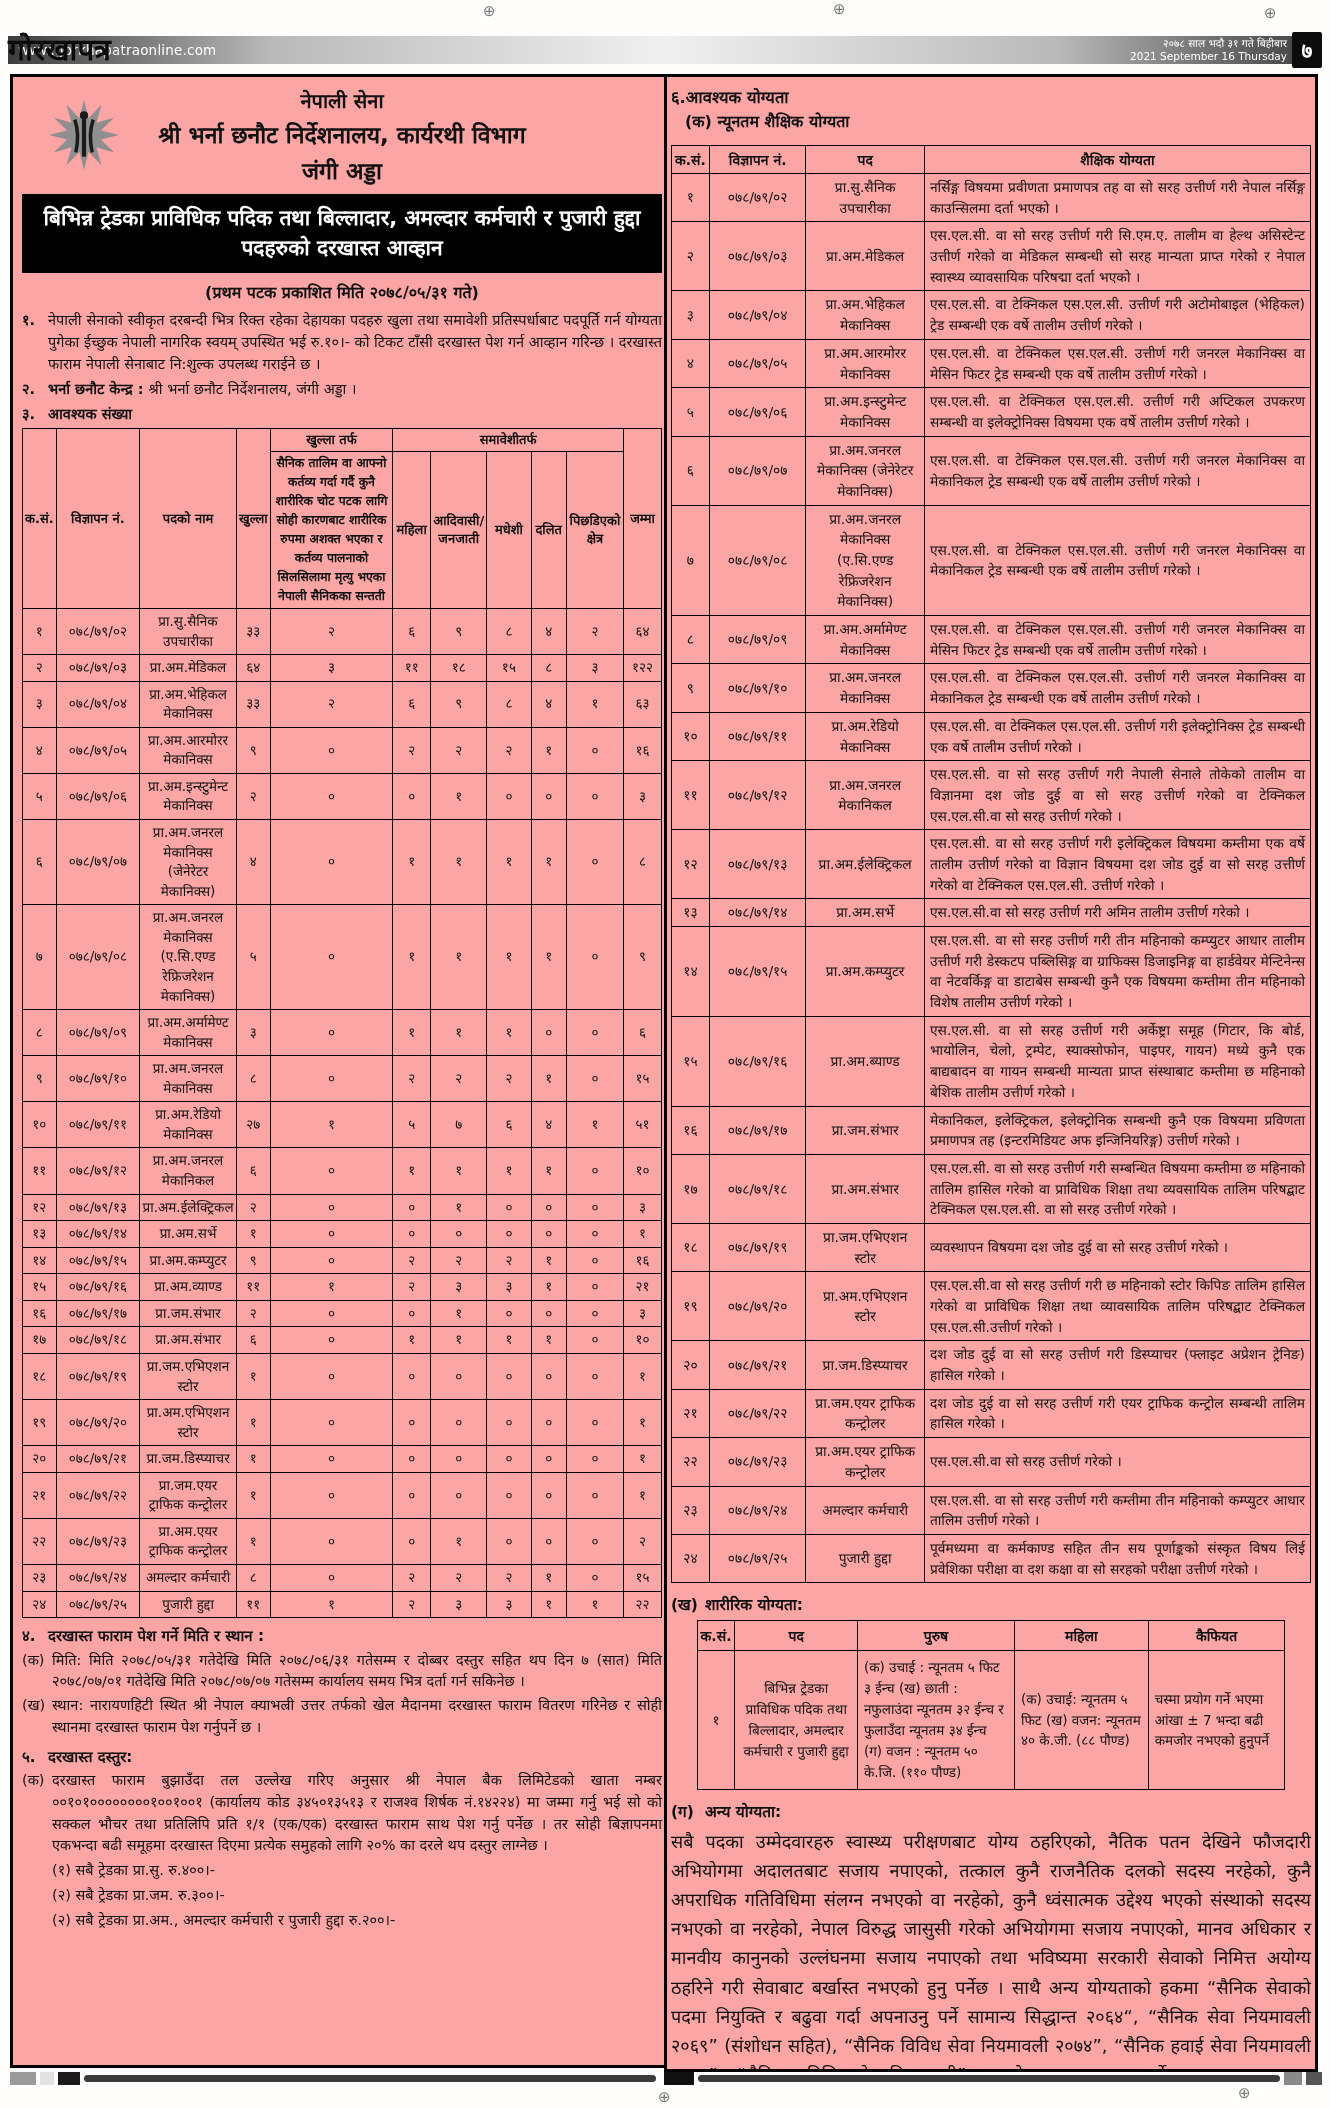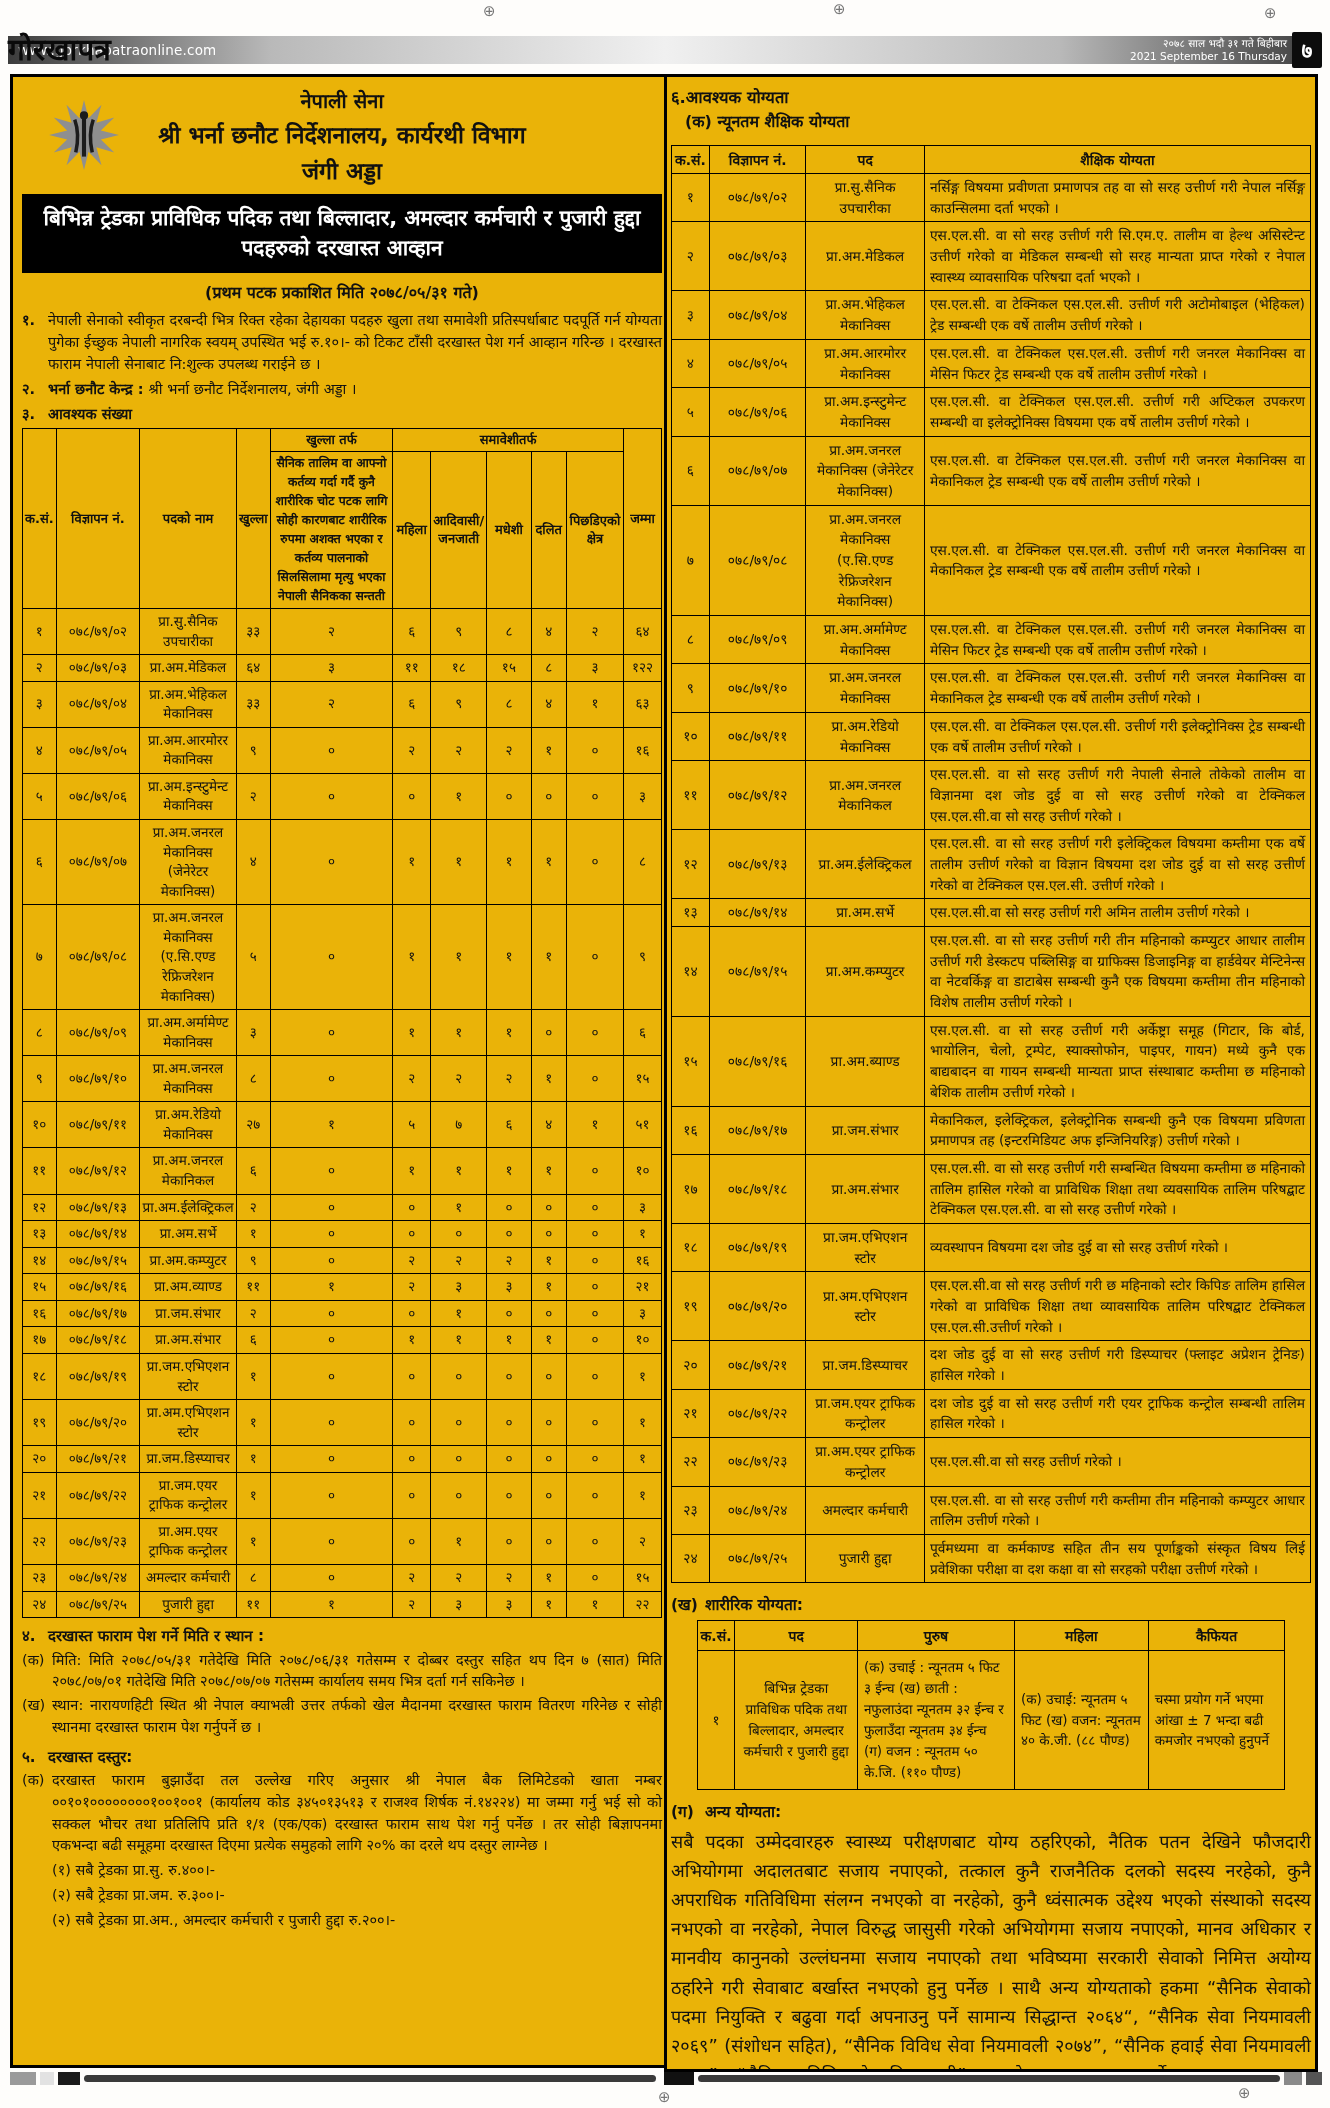--- a/index.html
+++ b/index.html
@@ -6,21 +6,21 @@
   body{width:1330px;height:2108px;position:relative;background:#fefdfb;font-family:"DejaVu Sans",sans-serif;color:#111;}
   .reg-mark{position:absolute;font-size:15px;color:#777;}
   
   .masthead{position:absolute;top:36px;left:8px;right:8px;height:28px;display:flex;align-items:center;justify-content:space-between;background:linear-gradient(90deg,#3c3c3c 0%,#b9b9b9 20%,#f0f0f0 50%,#b9b9b9 80%,#3c3c3c 100%);}
   .mh-site{margin-left:10px;font-size:13.5px;color:#fff;letter-spacing:.2px;}
   .mh-title{position:absolute;left:0;right:0;font-size:30px;font-weight:bold;color:#0a0a0a;font-family:"DejaVu Sans",sans-serif;line-height:28px;}
   .mh-right{display:flex;align-items:center;z-index:2;}
   .mh-date{text-align:right;font-size:10.5px;line-height:1.25;color:#fff;margin-right:5px;}
   .mh-pagebox{width:30px;height:36px;background:#0c0c0c;color:#fff;display:flex;align-items:center;justify-content:center;font-size:21px;font-weight:bold;border-radius:2px;}
   
-  .panel{position:absolute;top:74px;background:#eab308;border:3px solid #000;overflow:hidden;}
+  .panel{position:absolute;top:74px;background:#fca5a5;border:3px solid #000;overflow:hidden;}
   .panel.left{left:10px;width:640px;height:1976px;padding:6px 9px;}
   .panel.right{left:664px;width:640px;height:1976px;padding:8px 4px;}
   
   .org-block{position:relative;text-align:center;padding-top:4px;}
   .crest{position:absolute;left:26px;top:14px;width:72px;height:76px;}
   .org-l1{font-size:20px;font-weight:bold;margin-bottom:4px;}
   .org-l2{font-size:23px;font-weight:bold;margin-bottom:4px;}
   .org-l3{font-size:23px;font-weight:bold;margin-bottom:8px;}
   .banner{background:#000;color:#fff;text-align:center;padding:9px 6px;font-weight:bold;font-size:21px;line-height:1.45;}
   .pubdate{text-align:center;font-weight:bold;font-size:16px;margin:8px 0 6px 0;}

